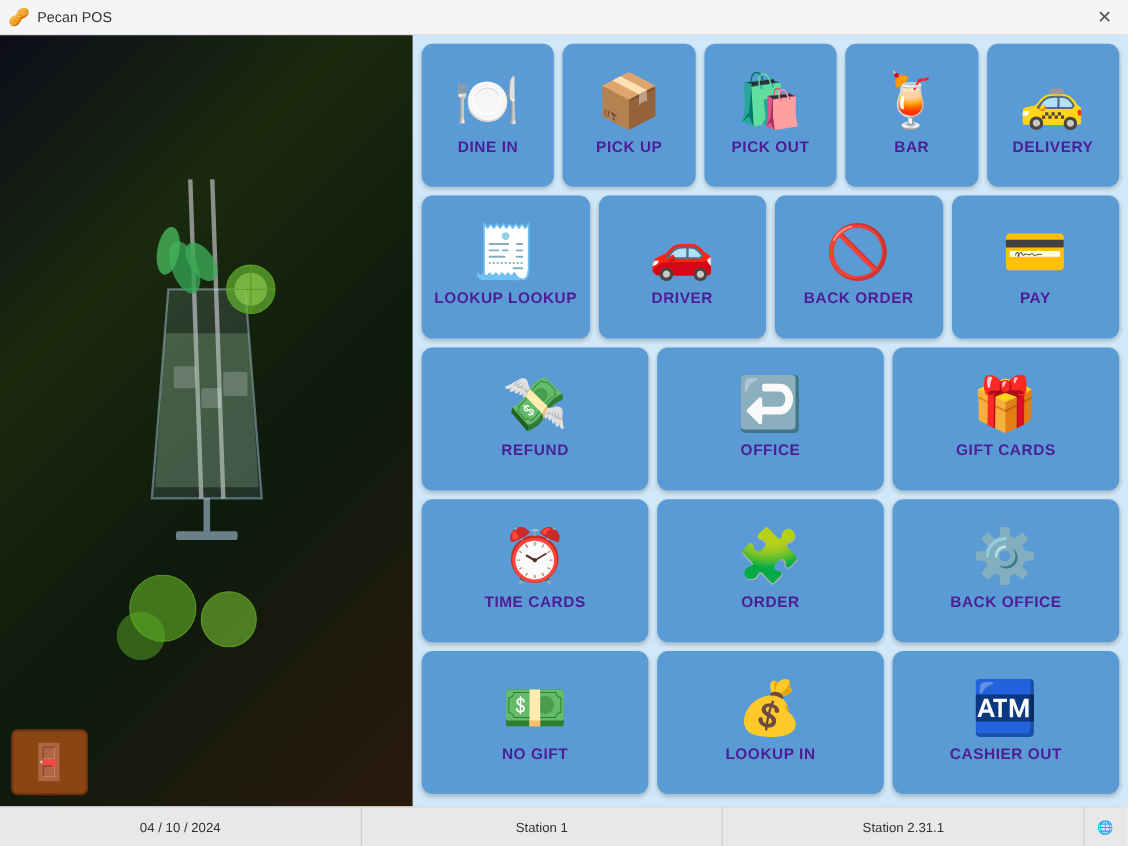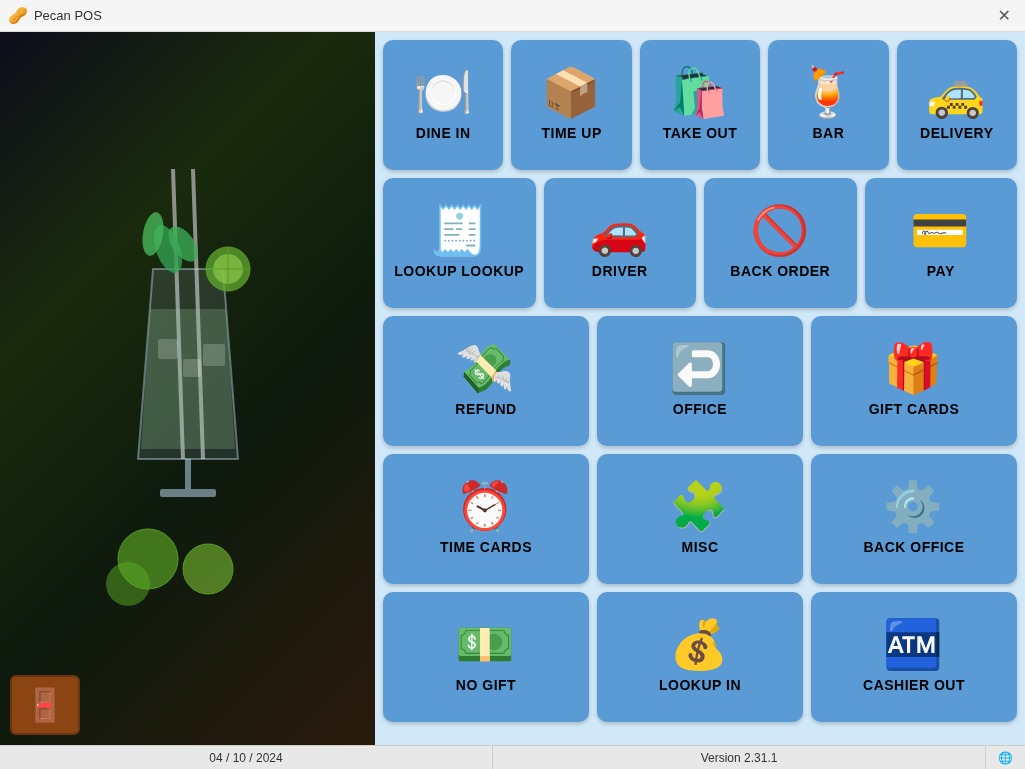--- a/index.html
+++ b/index.html
@@ -112,30 +112,30 @@
 
     .pos-btn .btn-icon {
       font-size: 48px;
       line-height: 1;
     }
 
     .pos-btn .btn-label {
       font-size: 14px;
       font-weight: bold;
       text-align: center;
-      color: #000000;
+      color: #4c1d95;
       line-height: 1.2;
     }
 
     
     .status-bar {
       display: flex;
       background: #e8e8e8;
       border-top: 1px solid #ccc;
-      height: 24px;
+      height: 36px;
       flex-shrink: 0;
       font-size: 12px;
       color: #333;
     }
     .status-segment {
       display: flex;
       align-items: center;
       justify-content: center;
       padding: 0 16px;
       border-right: 1px solid #ccc;
@@ -225,26 +225,26 @@
 
     <div class="row1">
 
       <button class="pos-btn">
         <span class="btn-icon">🍽️</span>
         <span class="btn-label">DINE IN</span>
       </button>
 
       <button class="pos-btn">
         <span class="btn-icon">📦</span>
-        <span class="btn-label">TIME UP</span>
+        <span class="btn-label">PICK UP</span>
       </button>
 
       <button class="pos-btn">
         <span class="btn-icon">🛍️</span>
-        <span class="btn-label">TAKE OUT</span>
+        <span class="btn-label">PICK OUT</span>
       </button>
 
       <button class="pos-btn">
         <span class="btn-icon">🍹</span>
         <span class="btn-label">BAR</span>
       </button>
 
       <button class="pos-btn">
         <span class="btn-icon">🚕</span>
         <span class="btn-label">DELIVERY</span>
@@ -297,21 +297,21 @@
 
     <div class="row4">
 
       <button class="pos-btn">
         <span class="btn-icon">⏰</span>
         <span class="btn-label">TIME CARDS</span>
       </button>
 
       <button class="pos-btn">
         <span class="btn-icon">🧩</span>
-        <span class="btn-label">MISC</span>
+        <span class="btn-label">ORDER</span>
       </button>
 
       <button class="pos-btn">
         <span class="btn-icon">⚙️</span>
         <span class="btn-label">BACK OFFICE</span>
       </button>
 
     </div>
 
     <div class="row5">
@@ -334,18 +334,21 @@
     </div>
 
   </div>
 </div>
 
 <div class="status-bar">
   <div class="status-segment">
     <span>04 / 10 / 2024</span>
   </div>
   <div class="status-segment">
-    <span>Version 2.31.1</span>
+    <span>Station 1</span>
+  </div>
+  <div class="status-segment">
+    <span>Station 2.31.1</span>
   </div>
   <div class="status-segment" style="flex:0; padding:0 12px;">
     <span>🌐</span>
   </div>
 </div>
 
 </body></html>

